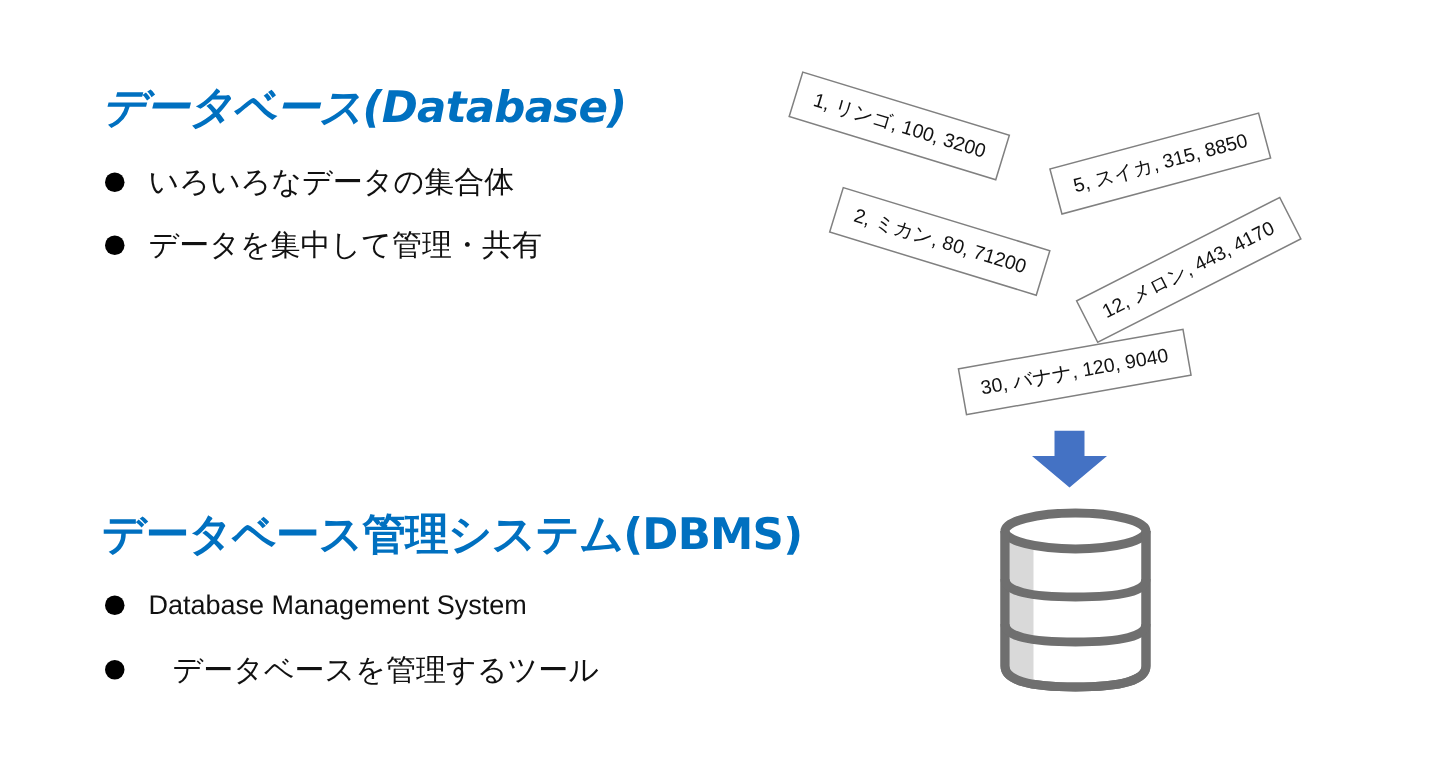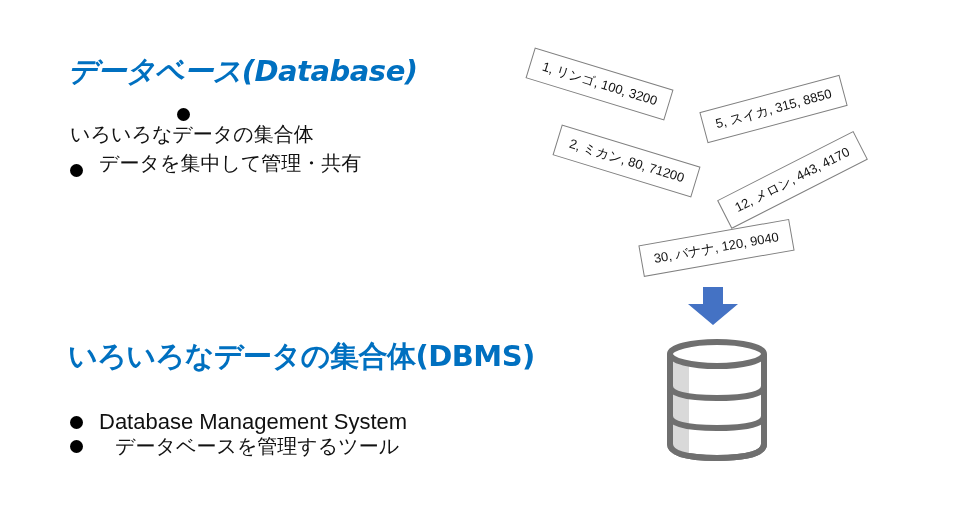--- a/index.html
+++ b/index.html
@@ -24,32 +24,32 @@
     transform-origin: center center; font-family: "Liberation Sans", sans-serif;
   }
   .arrow { position: absolute; }
   .db { position: absolute; }
 </style>
 </head>
 <body>
 
 <div class="heading" style="left:68px; top:52px;font-style:italic;">データベース(Database)</div>
 
-<div class="bullet" style="left:70px; top:108px;flex-direction:column;">
+<div class="bullet" style="left:70px; top:108px;">
   <span class="dot"></span>
   <span>いろいろなデータの集合体</span>
 </div>
-<div class="bullet" style="left:70px; top:150px;align-items:flex-end;">
+<div class="bullet" style="left:70px; top:150px;">
   <span class="dot"></span>
   <span>データを集中して管理・共有</span>
 </div>
 
-<div class="heading" style="left:68px; top:337px;">いろいろなデータの集合体(DBMS)</div>
+<div class="heading" style="left:68px; top:337px;">データベース管理システム(DBMS)</div>
 
-<div class="bullet" style="left:70px; top:393px; font-size:22px;margin-top:16px;">
+<div class="bullet" style="left:70px; top:393px; font-size:18px;">
   <span class="dot"></span>
   <span style="font-family:'Liberation Sans', sans-serif;">Database Management System</span>
 </div>
 <div class="bullet" style="left:70px; top:433px;gap:16px;">
   <span class="dot"></span>
   <span>データベースを管理するツール</span>
 </div>
 
 <div class="record" style="left:527px; top:68px; transform:rotate(17deg);">1, リンゴ, 100, 3200</div>
 <div class="record" style="left:701px; top:93px; transform:rotate(-15deg);">5, スイカ, 315, 8850</div>

